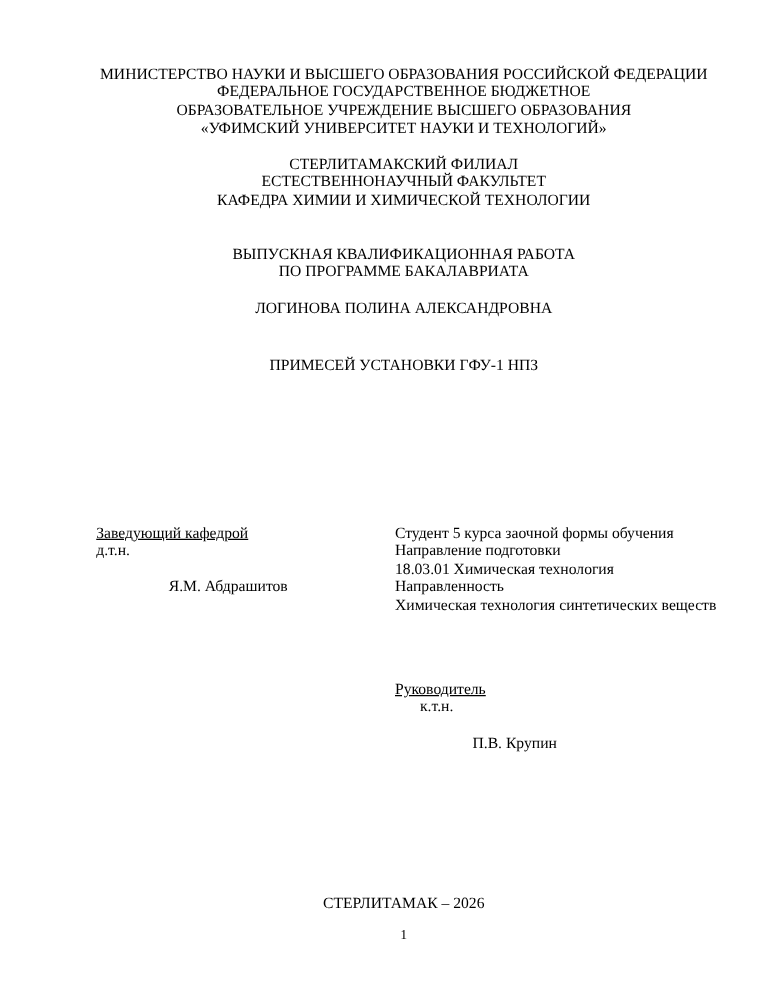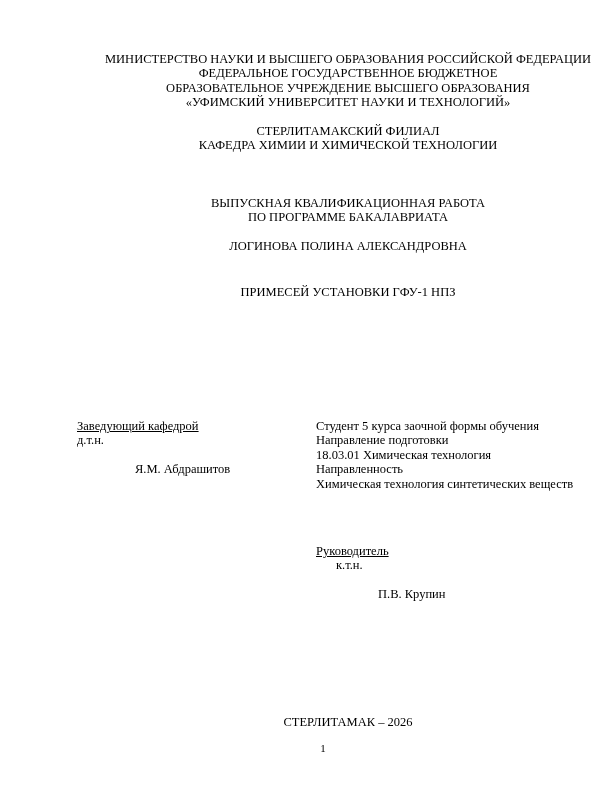--- a/index.html
+++ b/index.html
@@ -13,21 +13,20 @@
     font-size: 12.5px;
     line-height: 14.4px;
     overflow: hidden;
   }
   .centered-block {
     position: absolute;
     left: 77px;
     width: 492px;
     text-align: center;
     white-space: nowrap;
-    margin-left: 25px;
   }
   .line { height: 14.4px; }
   .col {
     position: absolute;
     text-align: left;
     white-space: nowrap;
   }
   .left-col  { left: 77px;  top: 419px; width: 239px; }
   .right-col { left: 316px; top: 419px; width: 262px; }
   .supervisor-col { left: 316px; top: 544px; width: 262px; }
@@ -54,20 +53,21 @@
 
   <div class="centered-block" style="top:52px">
     <div class="line">МИНИСТЕРСТВО НАУКИ И ВЫСШЕГО ОБРАЗОВАНИЯ РОССИЙСКОЙ ФЕДЕРАЦИИ</div>
     <div class="line">ФЕДЕРАЛЬНОЕ ГОСУДАРСТВЕННОЕ БЮДЖЕТНОЕ</div>
     <div class="line">ОБРАЗОВАТЕЛЬНОЕ УЧРЕЖДЕНИЕ ВЫСШЕГО ОБРАЗОВАНИЯ</div>
     <div class="line">«УФИМСКИЙ УНИВЕРСИТЕТ НАУКИ И ТЕХНОЛОГИЙ»</div>
   </div>
 
   <div class="centered-block" style="top:124px">
     <div class="line">СТЕРЛИТАМАКСКИЙ ФИЛИАЛ</div>
+    <div class="line">ЕСТЕСТВЕННОНАУЧНЫЙ ФАКУЛЬТЕТ</div>
     <div class="line">КАФЕДРА ХИМИИ И ХИМИЧЕСКОЙ ТЕХНОЛОГИИ</div>
   </div>
 
   <div class="centered-block" style="top:239px">
     <div class="line">ЛОГИНОВА ПОЛИНА АЛЕКСАНДРОВНА</div>
   </div>
 
   <div class="centered-block" style="top:196px">
     <div class="line">ВЫПУСКНАЯ КВАЛИФИКАЦИОННАЯ РАБОТА</div>
     <div class="line">ПО ПРОГРАММЕ БАКАЛАВРИАТА</div>

